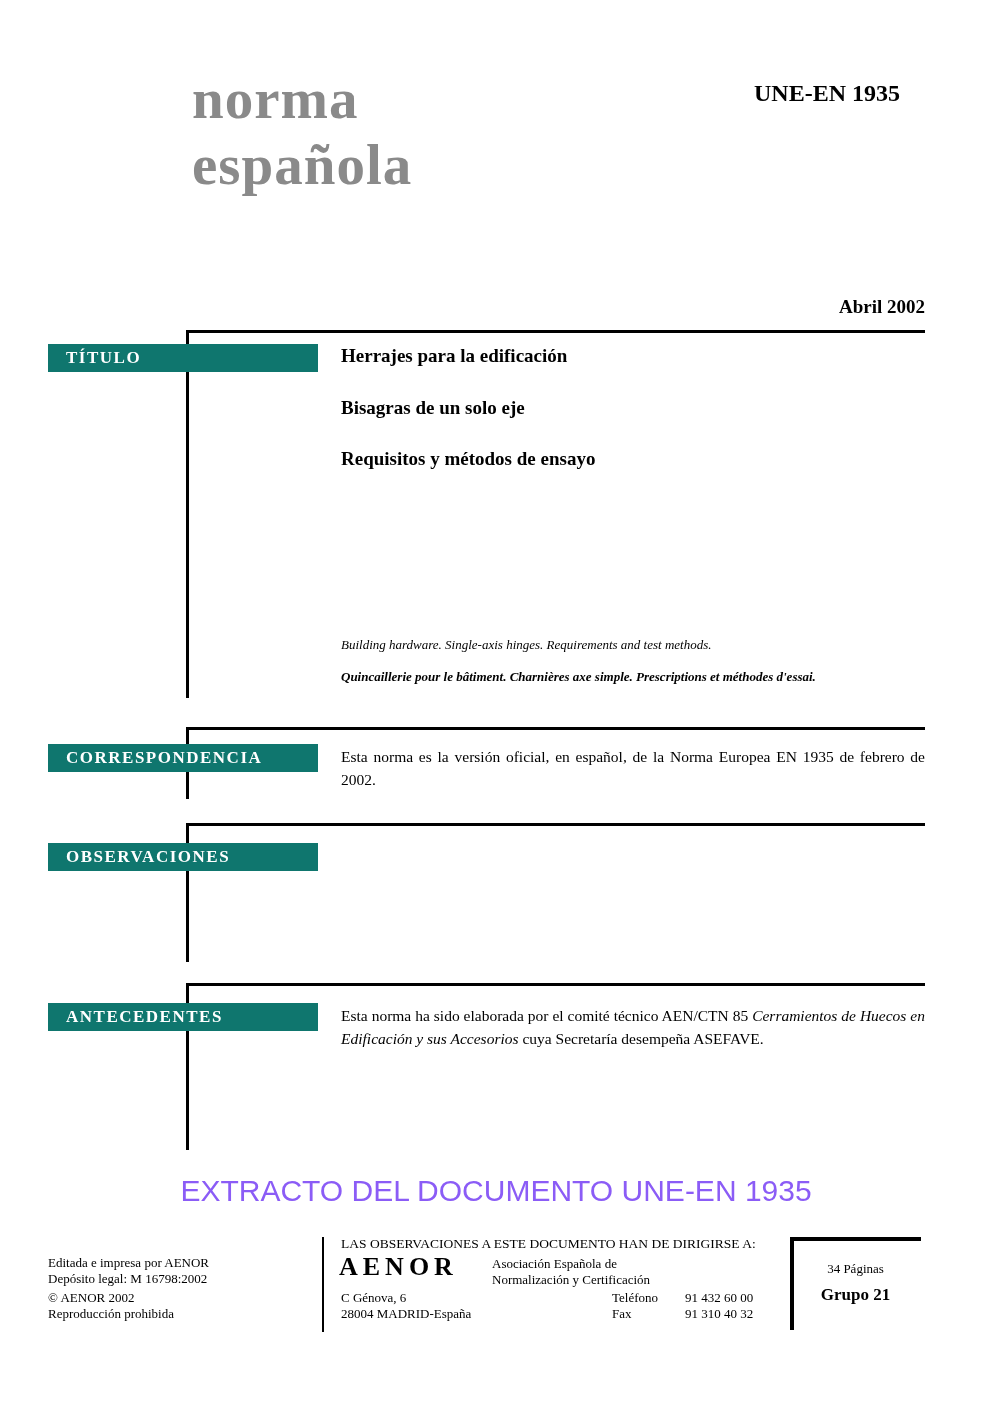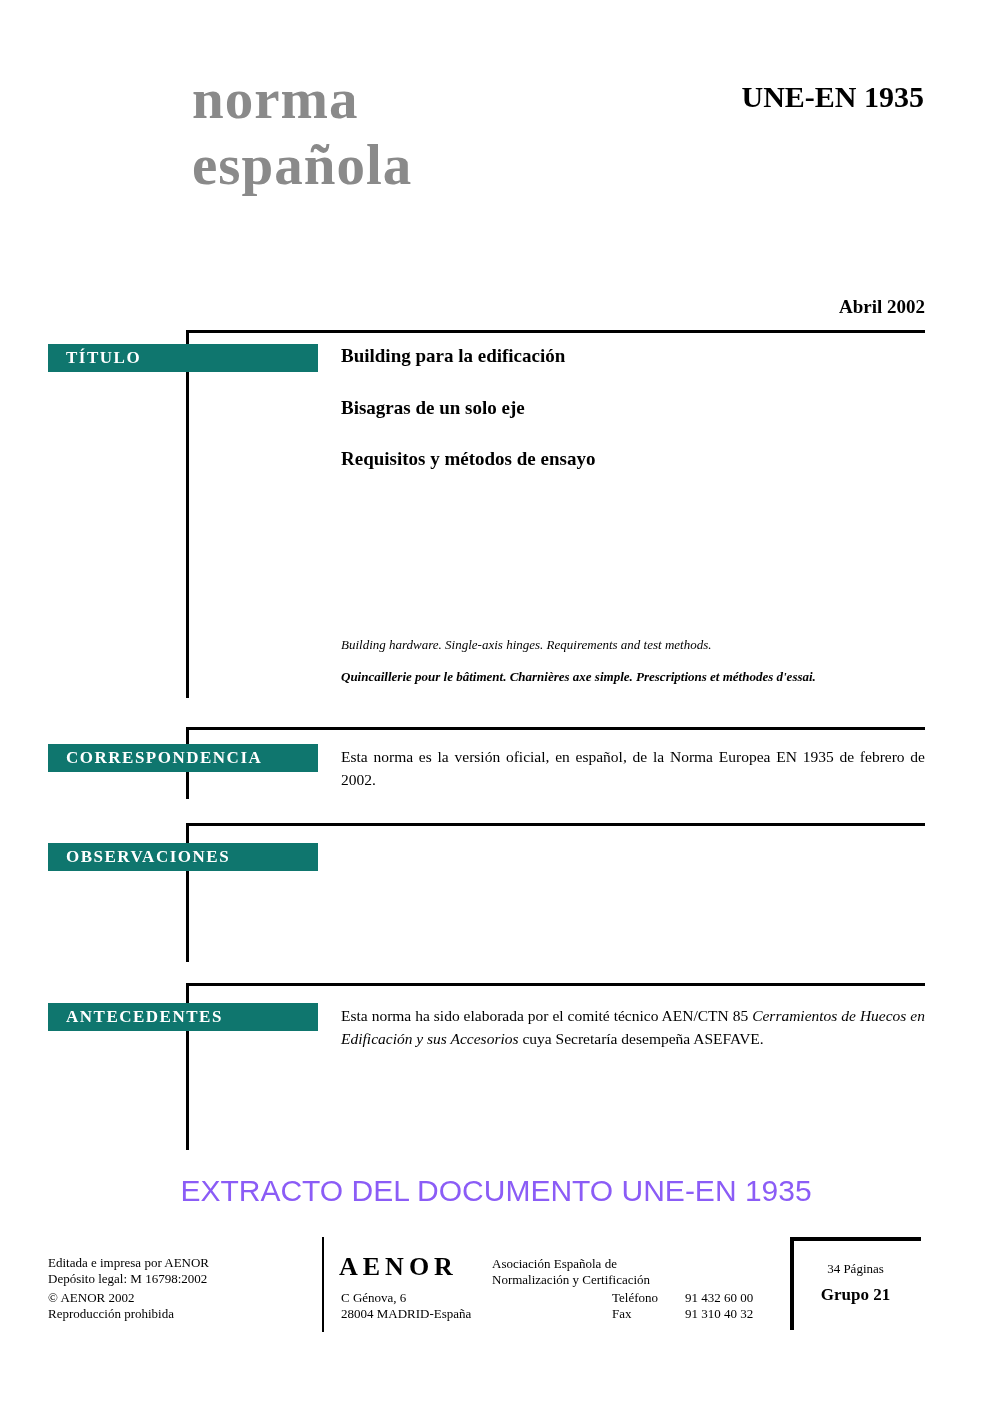--- a/index.html
+++ b/index.html
@@ -7,22 +7,22 @@
     position:relative; width:992px; height:1403px; background:#ffffff;
     font-family:"Liberation Serif", serif; color:#000; overflow:hidden;
   }
   
   .logo {
     position:absolute; left:186px; top:66px;
     font-size:57px; font-weight:bold; line-height:66px;
     color:#8a8a8a; letter-spacing:1px;margin-left:6px;
   }
   .doc-code {
-    position:absolute; right:68px; top:80px;
-    font-size:30px; font-weight:bold; white-space:nowrap;
+    position:absolute; right:92px; top:80px;
+    font-size:24px; font-weight:bold; white-space:nowrap;
   }
   .edition-date {
     position:absolute; right:67px; top:296px;
     font-size:19px; font-weight:bold; white-space:nowrap;
   }
   
   .rh { position:absolute; left:186px; width:739px; height:3px; background:#000; }
   .rv { position:absolute; left:186px; width:3px; background:#000; }
   
   .bar {
@@ -76,21 +76,21 @@
     <div>española</div>
   </div>
   <div class="doc-code">UNE-EN 1935</div>
   <div class="edition-date">Abril 2002</div>
 
   <div class="rh" style="top:330px;"></div>
   <div class="rv" style="top:330px; height:368px;"></div>
   <div class="bar" style="top:344px;">
     <span>TÍTULO</span>
   </div>
-  <div class="title-line" style="top:345px;">Building para la edificación</div>
+  <div class="title-line" style="top:345px;">Herrajes para la edificación</div>
   <div class="title-line" style="top:397px;">Bisagras de un solo eje</div>
   <div class="title-line" style="top:448px;">Requisitos y métodos de ensayo</div>
   <div class="trans-line" style="top:637px;">Building hardware. Single-axis hinges. Requirements and test methods.</div>
   <div class="trans-line" style="top:669px;font-weight:bold;">Quincaillerie pour le bâtiment. Charnières axe simple. Prescriptions et méthodes d'essai.</div>
 
   <div class="rh" style="top:727px;"></div>
   <div class="rv" style="top:727px; height:72px;"></div>
   <div class="bar" style="top:744px;">
     <span>CORRESPONDENCIA</span>
   </div>
@@ -114,20 +114,21 @@
   <div class="footer-left-published ft">
     <div>Editada e impresa por AENOR</div>
     <div>Depósito legal: M 16798:2002</div>
   </div>
   <div class="footer-left-copyright ft">
     <div>© AENOR 2002</div>
     <div>Reproducción prohibida</div>
   </div>
   <div class="footer-divider"></div>
 
+  <div class="footer-notice">LAS OBSERVACIONES A ESTE DOCUMENTO HAN DE DIRIGIRSE A:</div>
   <div class="aenor-logo">AENOR</div>
   <div class="aenor-desc ft">
     <div>Asociación Española de</div>
     <div>Normalización y Certificación</div>
   </div>
   <div class="footer-address ft">
     <div>C Génova, 6</div>
     <div>28004 MADRID-España</div>
   </div>
   <div class="footer-phone-labels ft">

